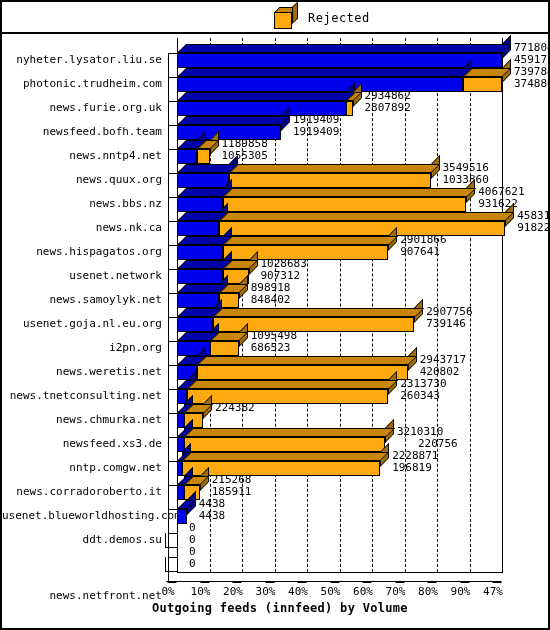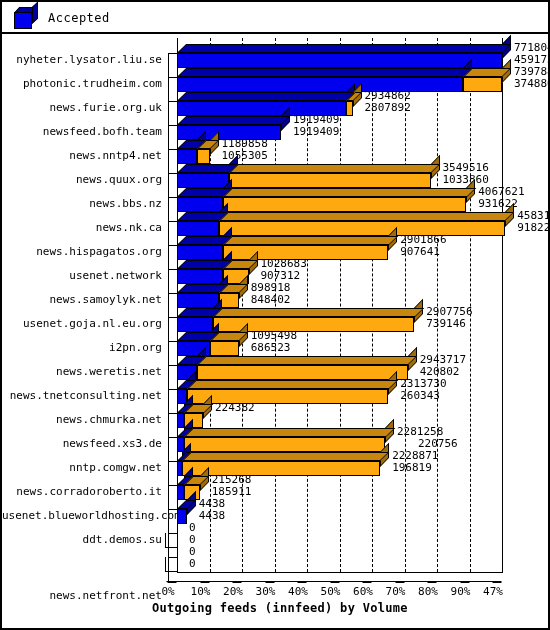--- a/index.html
+++ b/index.html
@@ -53,27 +53,27 @@
             transform-origin:top left;}
   .val{position:absolute;font-size:11px;white-space:nowrap;line-height:12px;}
   .empty-row{position:absolute;border:1px solid #000;box-sizing:border-box;}
 </style>
 </head>
 <body>
 
 <div id="page">
 
   <div id="legend">
-    <div class="legend-entry accepted">
+    <div class="legend-entry rejected">
       <span class="legend-cube">
-        <span class="face-top" style="background:#000099"></span>
-        <span class="face-side" style="background:#000099"></span>
-        <span class="face-front" style="background:#0000ee"></span>
+        <span class="face-top" style="background:#c8860d"></span>
+        <span class="face-side" style="background:#a06c09"></span>
+        <span class="face-front" style="background:#ffa911"></span>
       </span>
-      <span class="legend-label">Accepted</span>
+      <span class="legend-label">Rejected</span>
     </div>
   </div>
 
   <div id="plot">
     <div id="labels-layer">
         <div class="cat-label" style="top: 20px; width: 168px; left: 0px; right: auto; padding-right: 8px; box-sizing: border-box;">nyheter.lysator.liu.se</div>
         <div class="cat-label" style="top: 44px; width: 168px; left: 0px; right: auto; padding-right: 8px; box-sizing: border-box;">photonic.trudheim.com</div>
         <div class="cat-label" style="top: 68px; width: 168px; left: 0px; right: auto; padding-right: 8px; box-sizing: border-box;">news.furie.org.uk</div>
         <div class="cat-label" style="top: 92px; width: 168px; left: 0px; right: auto; padding-right: 8px; box-sizing: border-box;">newsfeed.bofh.team</div>
         <div class="cat-label" style="top: 116px; width: 168px; left: 0px; right: auto; padding-right: 8px; box-sizing: border-box;">news.nntp4.net</div>
@@ -294,21 +294,21 @@
         <div class="seg" style="left: 175px; top: 403px; width: 6.5px; height: 15px;">
           <span class="side" style="width: 9px; left: 6.5px; top: -9px; height: 15px; background: rgb(0, 0, 136); transform: skewY(-46deg);"></span>
           <span class="top" style="height: 9px; top: -9px; background: rgb(0, 0, 170); transform: skewX(-46deg);"></span>
           <span class="front" style="background: rgb(0, 0, 238);"></span>
         </div>
         <div class="seg" style="left: 181.5px; top: 403px; width: 201.5px; height: 15px;">
           <span class="side" style="width: 9px; left: 201.5px; top: -9px; height: 15px; background: rgb(160, 108, 9); transform: skewY(-46deg);"></span>
           <span class="top" style="height: 9px; top: -9px; background: rgb(200, 134, 13); transform: skewX(-46deg);"></span>
           <span class="front" style="background: rgb(255, 169, 17);"></span>
         </div>
-        <div class="val" style="left: 395px; top: 392px;">2281258</div>
+        <div class="val" style="left: 395px; top: 392px;">3210310</div>
         <div class="val" style="left: 416px; top: 404px;">220756</div>
         <div class="seg" style="left: 175px; top: 427px; width: 4.875px; height: 15px;">
           <span class="side" style="width: 9px; left: 4.875px; top: -9px; height: 15px; background: rgb(0, 0, 136); transform: skewY(-46deg);"></span>
           <span class="top" style="height: 9px; top: -9px; background: rgb(0, 0, 170); transform: skewX(-46deg);"></span>
           <span class="front" style="background: rgb(0, 0, 238);"></span>
         </div>
         <div class="seg" style="left: 179.875px; top: 427px; width: 198.25px; height: 15px;">
           <span class="side" style="width: 9px; left: 198.25px; top: -9px; height: 15px; background: rgb(160, 108, 9); transform: skewY(-46deg);"></span>
           <span class="top" style="height: 9px; top: -9px; background: rgb(200, 134, 13); transform: skewX(-46deg);"></span>
           <span class="front" style="background: rgb(255, 169, 17);"></span>

